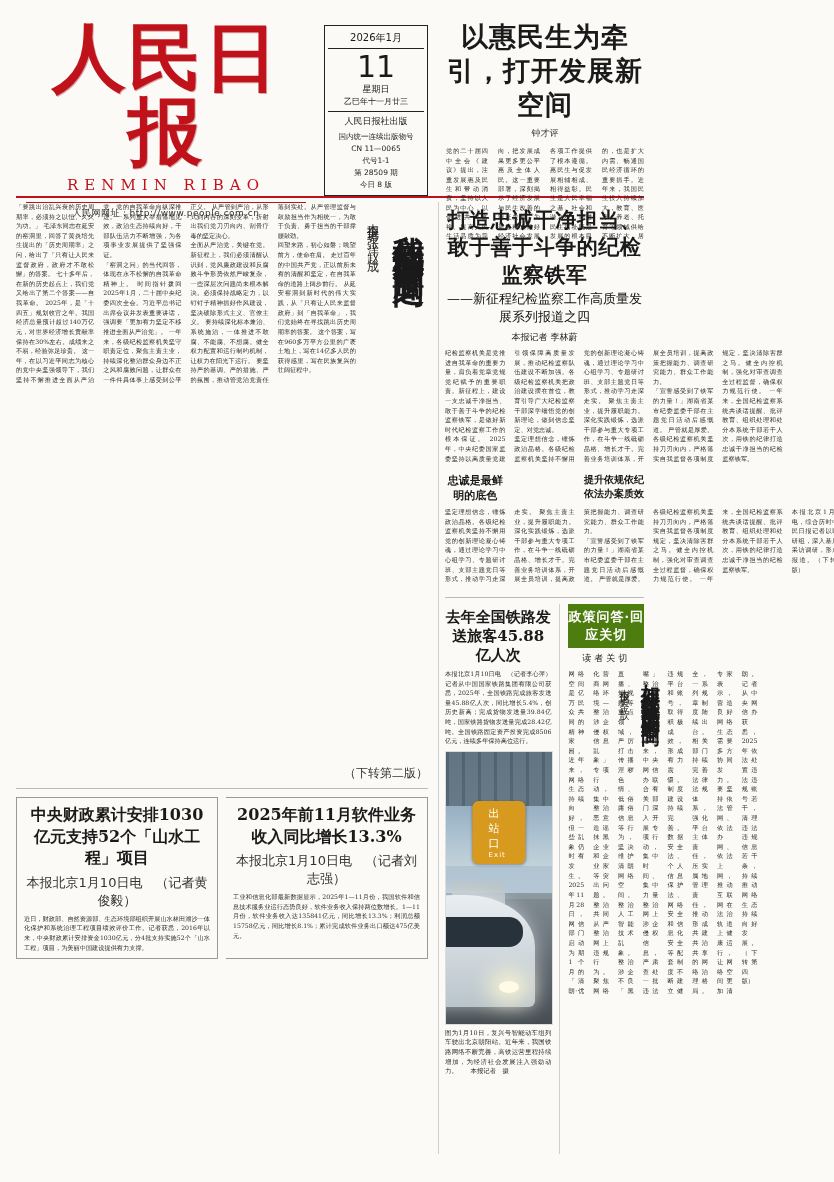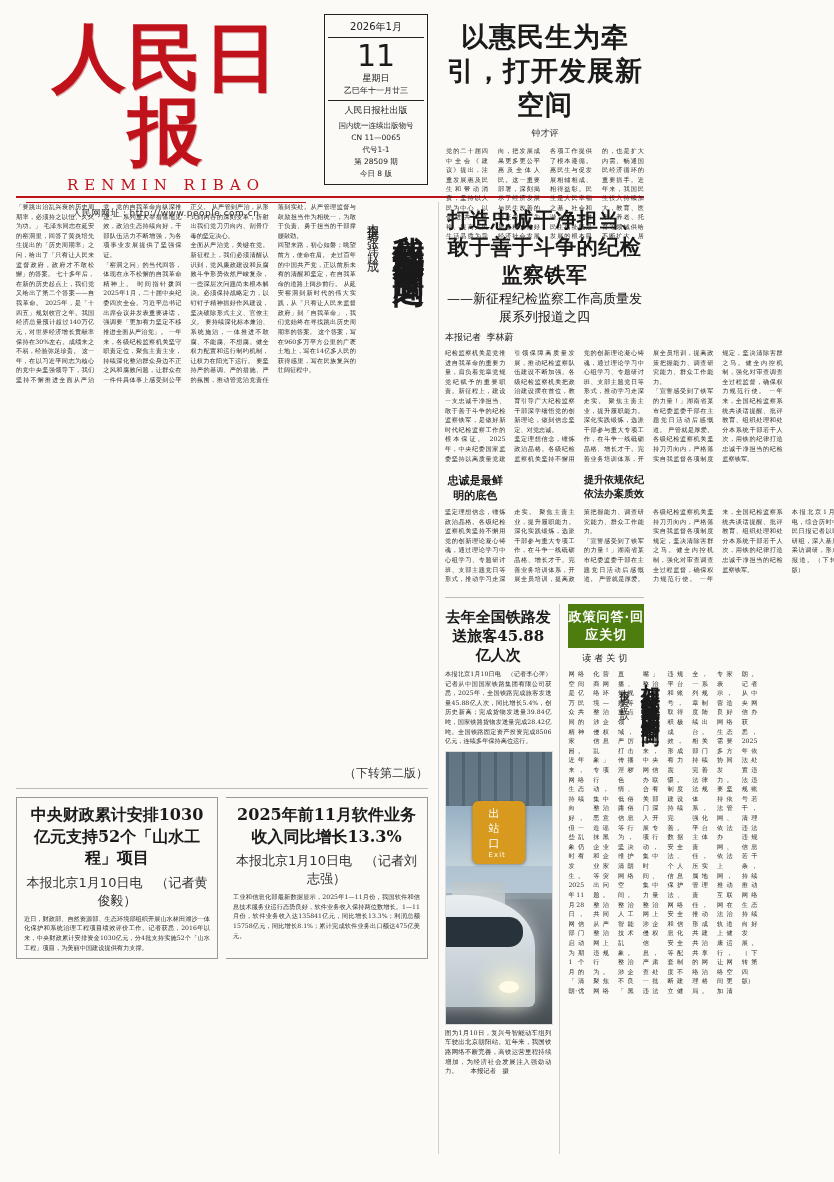--- a/index.html
+++ b/index.html
@@ -25,21 +25,21 @@
     text-align:center;
     text-shadow:1px 1px 0 rgba(150,10,15,.35);
   }
   .logo-pinyin{
     text-align:center;color:#c0121a;font-size:15px;letter-spacing:6px;
     margin-top:8px;font-family:"DejaVu Serif","Liberation Serif",serif;
   }
   .logo-rule{border-top:1px solid #c0121a;margin:8px 10px 4px 10px;}
   .logo-site{text-align:center;font-size:9px;color:#333;letter-spacing:.5px;}
 
-  .mast-mid{width:104px;flex:0 0 104px;margin:0 8px;border:1px solid #222;
+  .mast-mid{width:104px;flex:0 0 104px;margin:11px 8px;border:1px solid #222;
     box-sizing:border-box;padding:4px 3px;text-align:center;font-size:8px;line-height:1.5;}
   .mast-mid .date{font-size:10px;border-bottom:1px solid #222;padding-bottom:3px;margin-bottom:2px;}
   .mast-mid .day{font-size:30px;font-weight:normal;line-height:1.05;}
   .mast-mid .wk{font-size:9px;}
   .mast-mid .lunar{font-size:8px;border-bottom:1px solid #222;padding-bottom:3px;margin-bottom:3px;}
   .mast-mid .pub{font-size:9px;margin-bottom:2px;}
   .mast-mid .meta{font-size:7.5px;line-height:1.6;color:#222;}
 
   .mast-right{flex:1;padding-left:10px;}
   .lead-title{
@@ -258,21 +258,21 @@
           <div class="brief-body">工业和信息化部最新数据显示，2025年1—11月份，我国软件和信息技术服务业运行态势良好，软件业务收入保持两位数增长。1—11月份，软件业务收入达135841亿元，同比增长13.3%；利润总额15758亿元，同比增长8.1%；累计完成软件业务出口额达475亿美元。</div>
         </div>
       </div>
 
     </div>
 
     <div class="col-right vrule" style="padding-left:6px;">
 
       <div class="head2">打造忠诚干净担当、敢于善于斗争的纪检监察铁军</div>
       <div class="head2-sub">——新征程纪检监察工作高质量发展系列报道之四</div>
-      <div style="font-size:9px;margin-bottom:4px;font-family:Liberation Mono, monospace;">本报记者 李林蔚</div>
+      <div style="text-align:center;font-size:9px;margin-bottom:4px;">本报记者 李林蔚</div>
 
       <div class="smallcol c3" style="height:120px;">
         <div>纪检监察机关是党推进自我革命的重要力量，肩负着党章党规党纪赋予的重要职责。新征程上，建设一支忠诚干净担当、敢于善于斗争的纪检监察铁军，是做好新时代纪检监察工作的根本保证。
 2025年，中央纪委国家监委坚持以高质量党建引领保障高质量发展，推动纪检监察队伍建设不断加强。各级纪检监察机关把政治建设摆在首位，教育引导广大纪检监察干部深学细悟党的创新理论，做到信念坚定、对党忠诚。</div>
         <div>坚定理想信念，锤炼政治品格。各级纪检监察机关坚持不懈用党的创新理论凝心铸魂，通过理论学习中心组学习、专题研讨班、支部主题党日等形式，推动学习走深走实。
 聚焦主责主业，提升履职能力。深化实践锻炼，选派干部参与重大专项工作，在斗争一线砥砺品格、增长才干。完善业务培训体系，开展全员培训，提高政策把握能力、调查研究能力、群众工作能力。</div>
         <div>「宣誓感受到了铁军的力量！」湖南省某市纪委监委干部在主题党日活动后感慨道。
 严管就是厚爱。各级纪检监察机关坚持刀刃向内，严格落实自我监督各项制度规定，坚决清除害群之马。健全内控机制，强化对审查调查全过程监督，确保权力规范行使。
 一年来，全国纪检监察系统共谈话提醒、批评教育、组织处理和处分本系统干部若干人次，用铁的纪律打造忠诚干净担当的纪检监察铁军。</div>
       </div>

